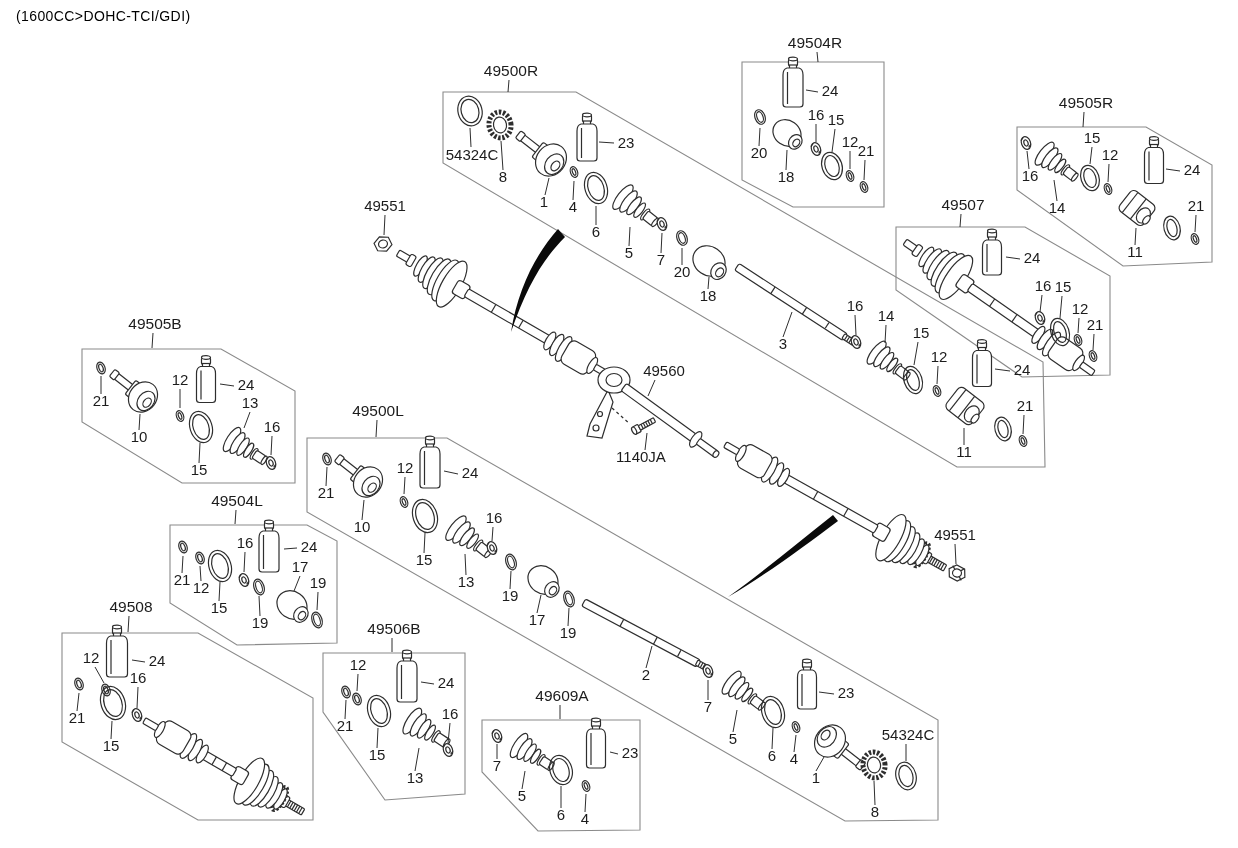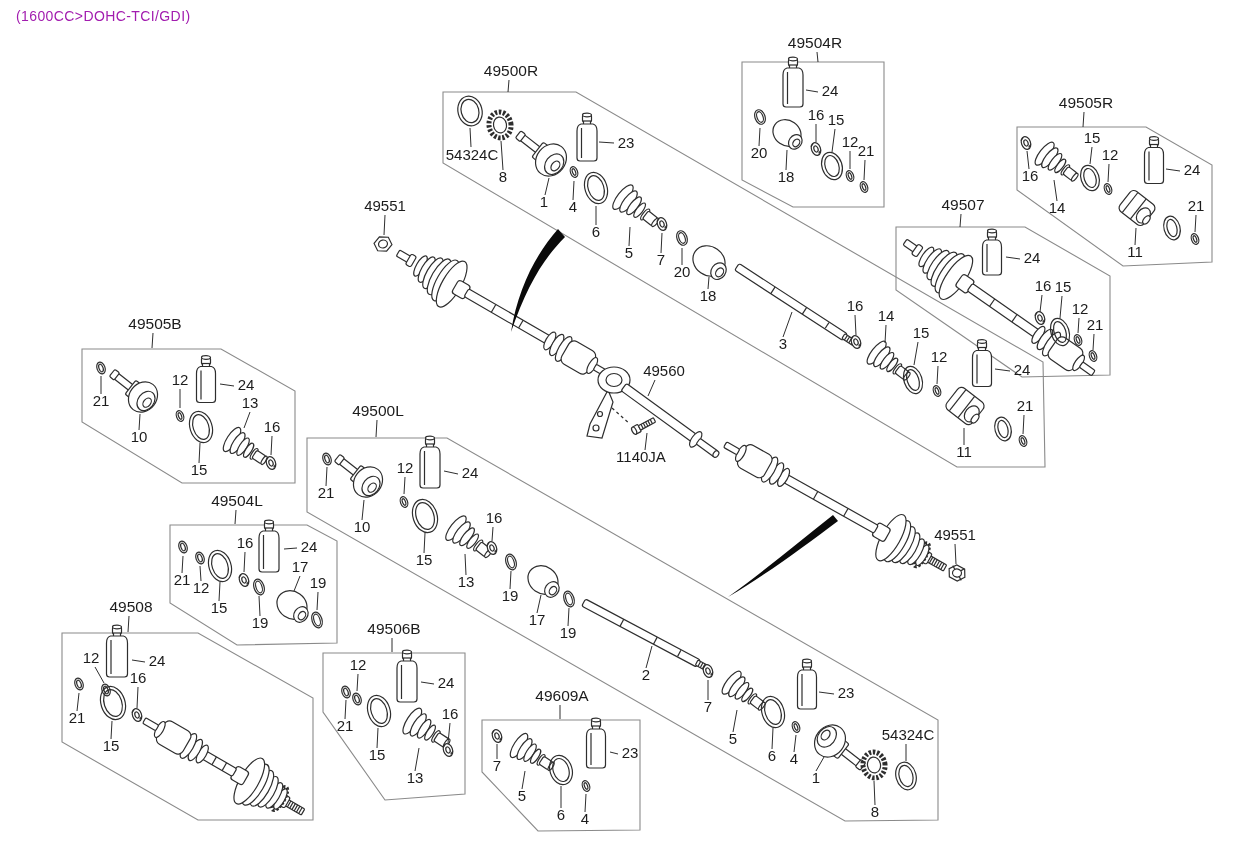--- a/index.html
+++ b/index.html
@@ -1,19 +1,19 @@
 <!DOCTYPE html>
 <html><head>
 <meta charset="utf-8">
 <style>
   html,body{margin:0;padding:0;background:#ffffff;}
   #stage{position:relative;width:1238px;height:848px;background:#fff;overflow:hidden;
          font-family:"Liberation Sans", sans-serif;}
   #diagram{position:absolute;left:0;top:0;}
-  #title{position:absolute;left:16px;top:8px;font-size:14px;color:#a21caf;
+  #title{position:absolute;left:16px;top:8px;font-size:14px;color:#000000;
          letter-spacing:0.4px;white-space:pre;}
   .gbox{fill:none;stroke:#8a8a8a;stroke-width:1.1;}
   .ln{fill:none;stroke:#2e2e2e;stroke-width:1.2;}
   .fw{fill:#ffffff;stroke:#2e2e2e;stroke-width:1.2;}
   .lead{fill:none;stroke:#2e2e2e;stroke-width:1;}
   .blk{fill:#0a0a0a;stroke:none;}
   text.call{font-size:15px;fill:#1c1c1c;text-anchor:middle;}
   text.grp{font-size:15.5px;fill:#1c1c1c;text-anchor:middle;}
 </style>
 </head>

